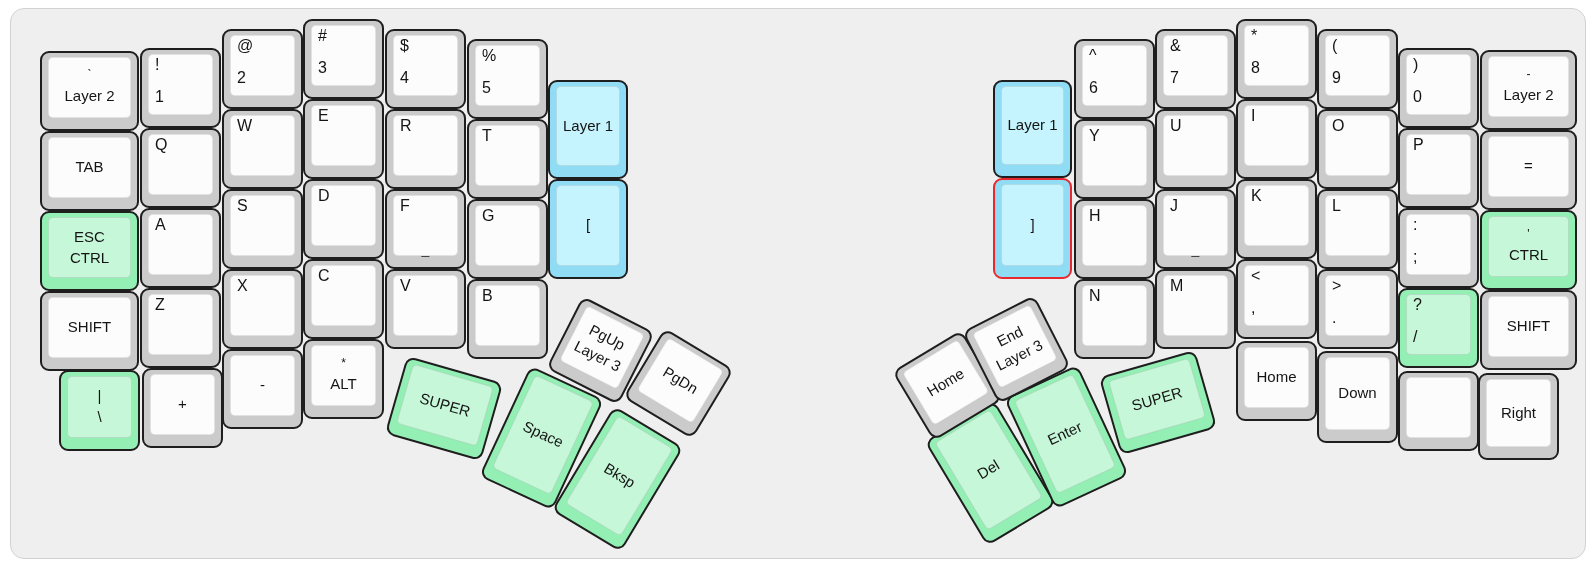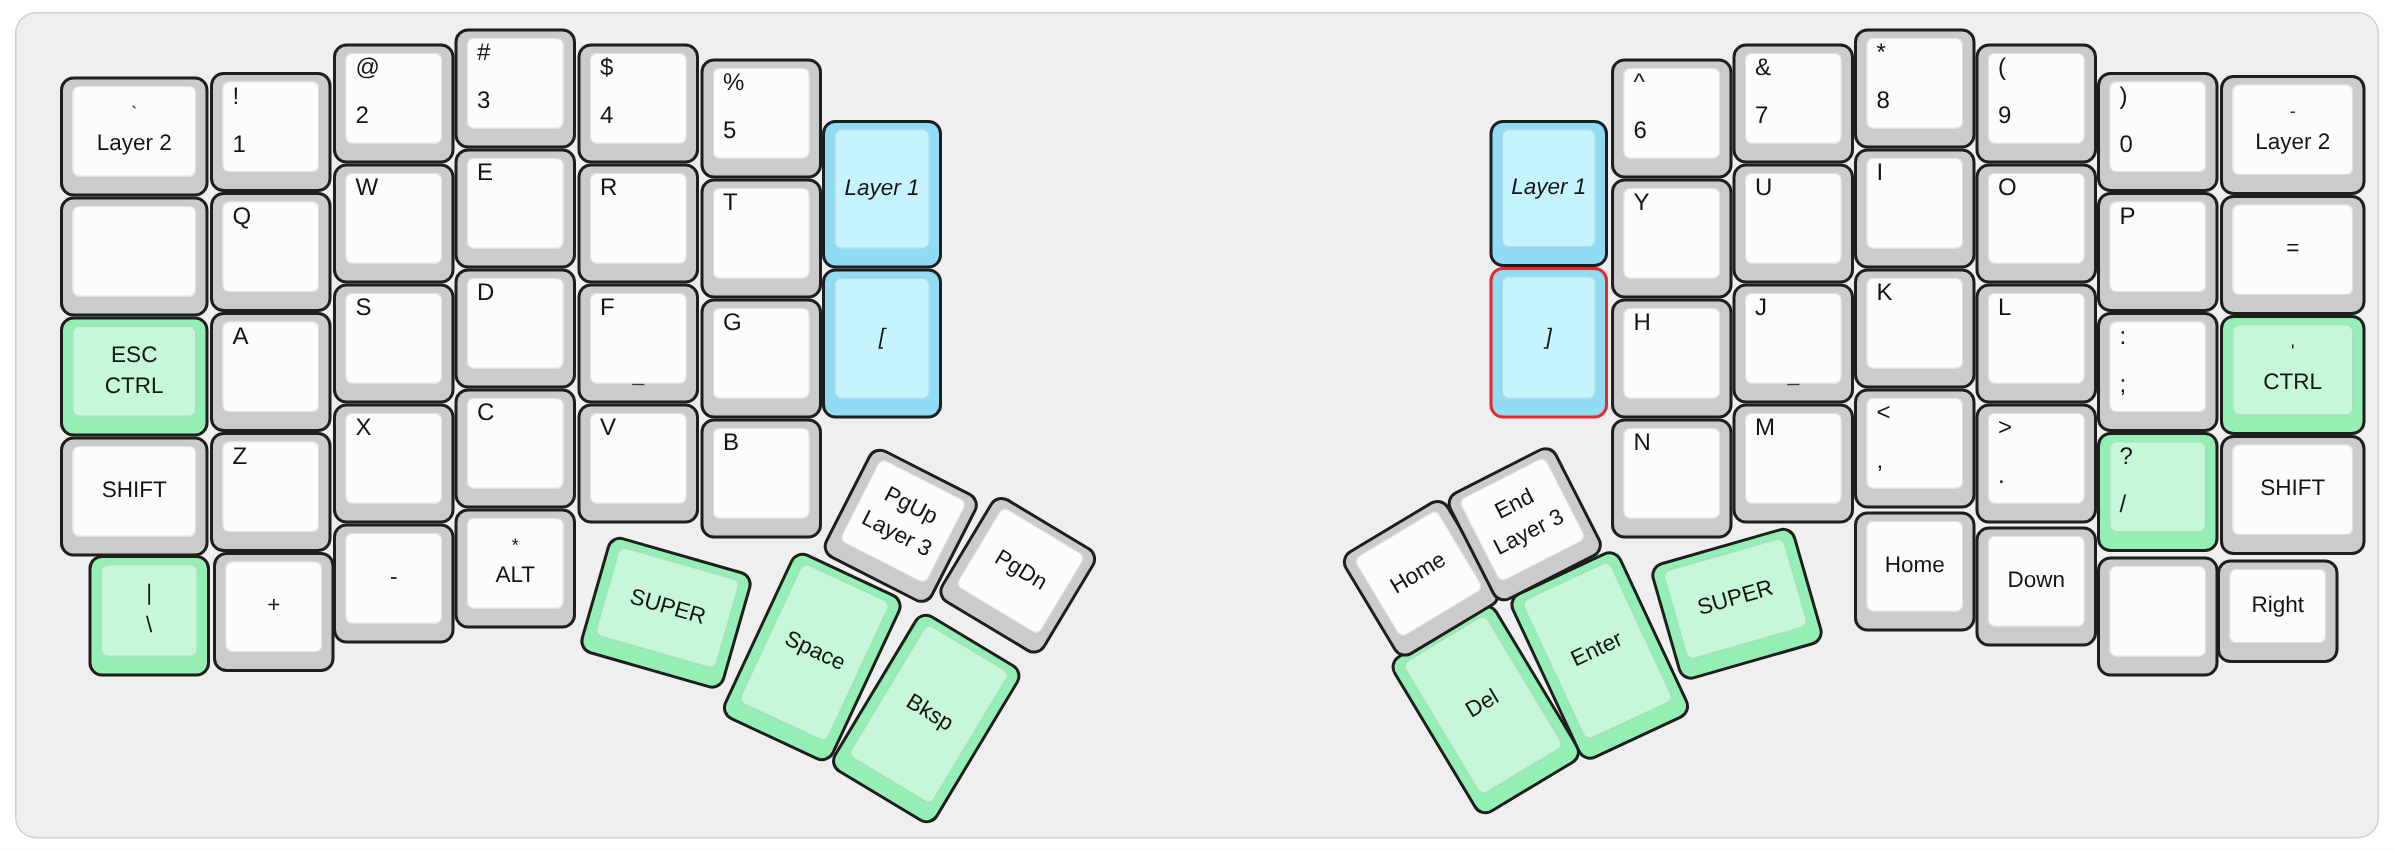--- a/index.html
+++ b/index.html
@@ -14,21 +14,21 @@
   }
   #keys-layer{position:absolute;left:-10px;top:-8px;width:1596px;height:567px;}
   .key{
     position:absolute;box-sizing:border-box;
     border:2px solid #1e1e1e;border-radius:9px;
   }
   .key.gray{background:#cbcbcb;}
   .key.gray .face{background:#fcfcfc;}
   .key.green{background:#93efb4;}
   .key.green .face{background:#c6f7d9;}
-  .key.cyan{background:#8fdcf4;font-style:italic;}
+  .key.cyan{background:#8fdcf4;}
   .key.cyan .face{background:#c5f4fe;}
   .key.red-border{border-color:#e8272f;}
   .face{
     position:absolute;left:6px;right:6px;top:4px;bottom:11px;
     border-radius:5px;border:1px solid rgba(0,0,0,0.10);
   }
   .lab{pointer-events:none;}
   .lab.corner{
     position:absolute;left:13px;top:6px;display:flex;flex-direction:column;
     gap:14px;font-size:16px;line-height:1.15;
@@ -51,20 +51,23 @@
   <div id="keys-layer">
       <div class="key gray" style="left: 39px; top: 50px; width: 99px; height: 80px;">
         <div class="face"></div>
         <div class="lab center">
           <span class="small">`</span>
           <span>Layer 2</span>
         </div>
       </div>
       <div class="key gray" style="left: 39px; top: 130px; width: 99px; height: 80px;">
         <div class="face"></div>
+        <div class="lab center">
+          <span>TAB</span>
+        </div>
       </div>
       <div class="key green" style="left: 39px; top: 210px; width: 99px; height: 80px;">
         <div class="face"></div>
         <div class="lab center">
           <span>ESC</span>
           <span>CTRL</span>
         </div>
       </div>
       <div class="key gray" style="left: 39px; top: 290px; width: 99px; height: 80px;">
         <div class="face"></div>
@@ -381,21 +384,21 @@
           <span>L</span>
         </div>
       </div>
       <div class="key gray" style="left: 1316px; top: 268px; width: 81px; height: 80px;">
         <div class="face"></div>
         <div class="lab corner">
           <span>&gt;</span>
           <span>.</span>
         </div>
       </div>
-      <div class="key gray" style="left: 1316px; top: 350px; width: 81px; height: 80px;">
+      <div class="key gray" style="left: 1316px; top: 350px; width: 81px; height: 92px;">
         <div class="face"></div>
         <div class="lab center">
           <span>Down</span>
         </div>
       </div>
       <div class="key gray" style="left: 1397px; top: 47px; width: 81px; height: 80px;">
         <div class="face"></div>
         <div class="lab corner">
           <span>)</span>
           <span>0</span>
@@ -443,21 +446,21 @@
           <span class="small">'</span>
           <span>CTRL</span>
         </div>
       </div>
       <div class="key gray" style="left: 1479px; top: 289px; width: 97px; height: 80px;">
         <div class="face"></div>
         <div class="lab center">
           <span>SHIFT</span>
         </div>
       </div>
-      <div class="key gray" style="left: 1477px; top: 372px; width: 81px; height: 69px;">
+      <div class="key gray" style="left: 1477px; top: 372px; width: 81px; height: 87px;">
         <div class="face"></div>
         <div class="lab center">
           <span>Right</span>
         </div>
       </div>
       <div class="key green" style="left: 949px; top: 411px; width: 81px; height: 122px; transform: rotate(-31deg);">
         <div class="face"></div>
         <div class="lab center">
           <span>Del</span>
         </div>

